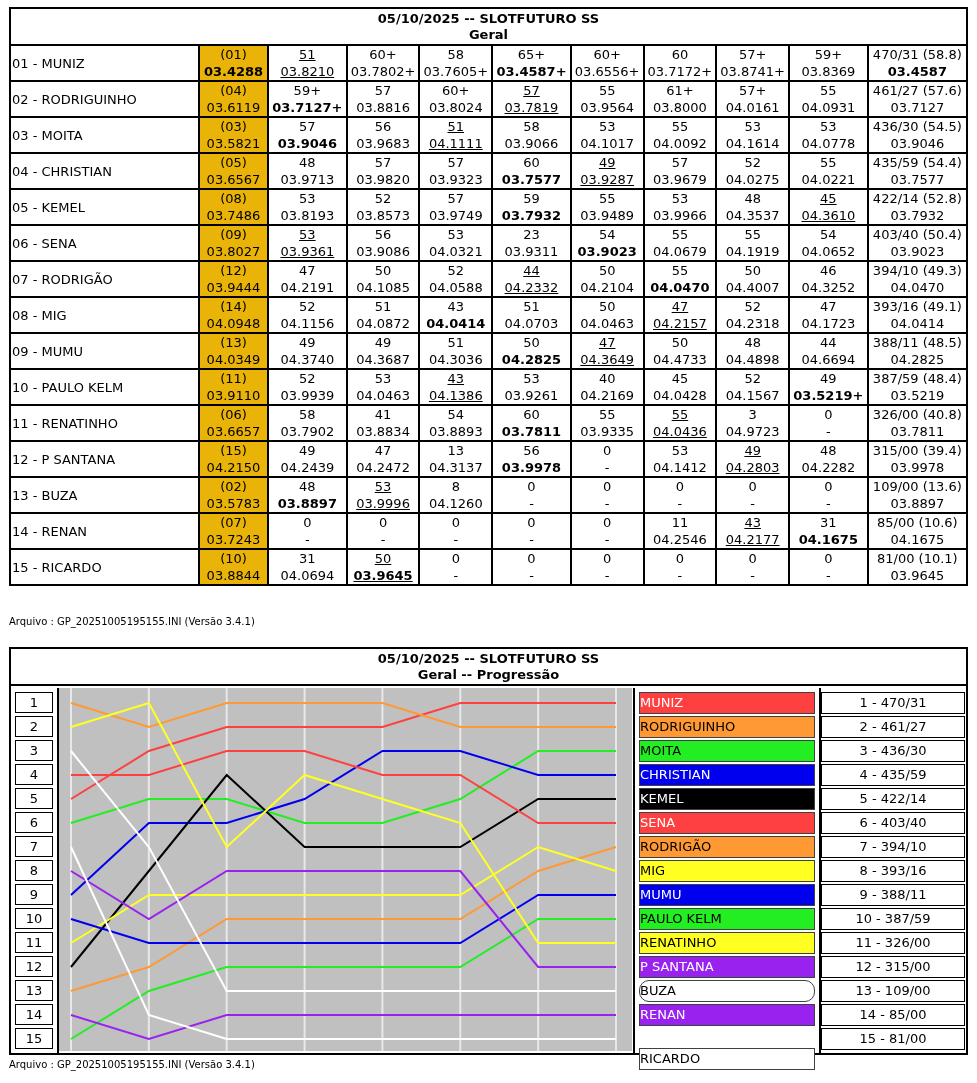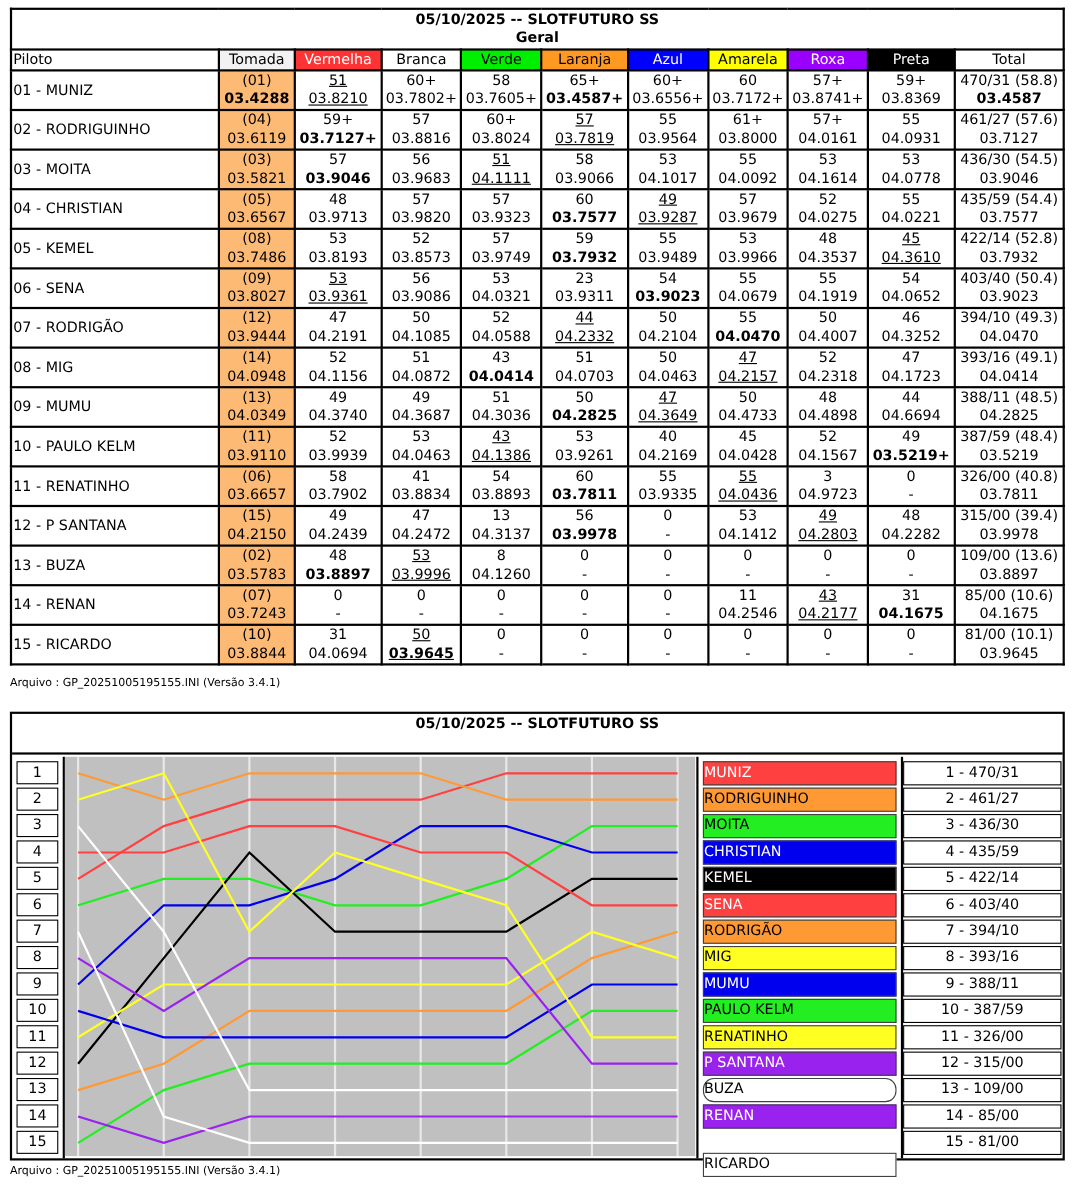--- a/index.html
+++ b/index.html
@@ -2,21 +2,21 @@
 <html><head>
 <meta charset="utf-8">
 <style>
   html,body{margin:0;padding:0;background:#fff;}
   body{width:977px;height:1083px;position:relative;font-family:"DejaVu Sans",sans-serif;color:#000;overflow:hidden;}
   .tbl{position:absolute;left:9px;top:7px;width:959px;border-collapse:collapse;border:2px solid #000;font-size:13px;}
   .tbl td,.tbl th{border:2px solid #000;padding:0;text-align:center;font-weight:normal;line-height:17px;}
   .tbl .title{font-weight:bold;font-size:13px;line-height:16px;padding:2px 0 1px;}
   .tbl .hdr td{height:17px;}
   .tbl .piloto{text-align:left;padding-left:1px;width:186px;}
-  .tbl .tomada{background:#fdba74;width:67px;}
+  .tbl .tomada{background:#eab308;width:67px;}
   .tbl tr.row td{height:34px;}
   .b{font-weight:bold;}
   .u{text-decoration:underline;}
   .foot{position:absolute;left:9px;font-size:10px;color:#000;}
   .chartbox{position:absolute;left:9px;top:647px;width:955px;height:404px;border:2px solid #000;}
   .charthead{height:37px;border-bottom:2px solid #000;text-align:center;font-weight:bold;font-size:13px;line-height:16px;padding-top:2px;box-sizing:border-box;}
   .rankcol{position:absolute;left:0;top:39px;width:46px;height:365px;border-right:2px solid #000;}
   .rankcell{position:absolute;left:4px;width:36px;height:19px;border:1px solid #000;font-size:13px;text-align:center;line-height:19px;}
   .plot{position:absolute;left:48px;top:39px;width:573px;height:363px;background:#c0c0c0;}
   .legendcol{position:absolute;left:622px;top:39px;width:184px;height:365px;border-left:2px solid #000;border-right:2px solid #000;}
@@ -28,33 +28,20 @@
 <body>
 
 <table class="tbl">
   <tbody id="tbody">
     <tr>
       <td colspan="11" class="title">
         <div>05/10/2025 -- SLOTFUTURO SS</div>
         <div>Geral</div>
       </td>
     </tr>
-    <tr class="hdr" id="hdr-row">
-        <td class="piloto" style="background: rgb(255, 255, 255); color: rgb(0, 0, 0);">Piloto</td>
-        <td style="background: rgb(242, 242, 242); color: rgb(0, 0, 0);">Tomada</td>
-        <td style="background: rgb(255, 51, 51); color: rgb(255, 255, 255);">Vermelha</td>
-        <td style="background: rgb(255, 255, 255); color: rgb(0, 0, 0);">Branca</td>
-        <td style="background: rgb(0, 238, 0); color: rgb(0, 0, 0);">Verde</td>
-        <td style="background: rgb(255, 153, 34); color: rgb(0, 0, 0);">Laranja</td>
-        <td style="background: rgb(0, 0, 255); color: rgb(255, 255, 255);">Azul</td>
-        <td style="background: rgb(255, 255, 0); color: rgb(0, 0, 0);">Amarela</td>
-        <td style="background: rgb(153, 0, 255); color: rgb(255, 255, 255);">Roxa</td>
-        <td style="background: rgb(0, 0, 0); color: rgb(255, 255, 255);">Preta</td>
-        <td style="background: rgb(255, 255, 255); color: rgb(0, 0, 0);">Total</td>
-      </tr>
   <tr class="row">
         <td class="piloto">01 - MUNIZ</td>
         <td class="tomada">
           <div>(01)</div>
           <div class="b">03.4288</div>
         </td>
         <td>
           <div class="u">51</div>
           <div class="u ">03.8210</div>
         </td>
@@ -693,20 +680,21 @@
           <div class="">03.9645</div>
         </td>
       </tr>
     </tbody>
 </table>
 <div class="foot" style="top:616px;">Arquivo : GP_20251005195155.INI (Versão 3.4.1)</div>
 
 <div class="chartbox">
   <div class="charthead">
     <div>05/10/2025 -- SLOTFUTURO SS</div>
+    <div>Geral -- Progressão</div>
   </div>
   <div class="rankcol" id="rankcol">
       <div class="rankcell" style="top: 4px;">1</div>
       <div class="rankcell" style="top: 28px;">2</div>
       <div class="rankcell" style="top: 52px;">3</div>
       <div class="rankcell" style="top: 76px;">4</div>
       <div class="rankcell" style="top: 100px;">5</div>
       <div class="rankcell" style="top: 124px;">6</div>
       <div class="rankcell" style="top: 148px;">7</div>
       <div class="rankcell" style="top: 172px;">8</div>

